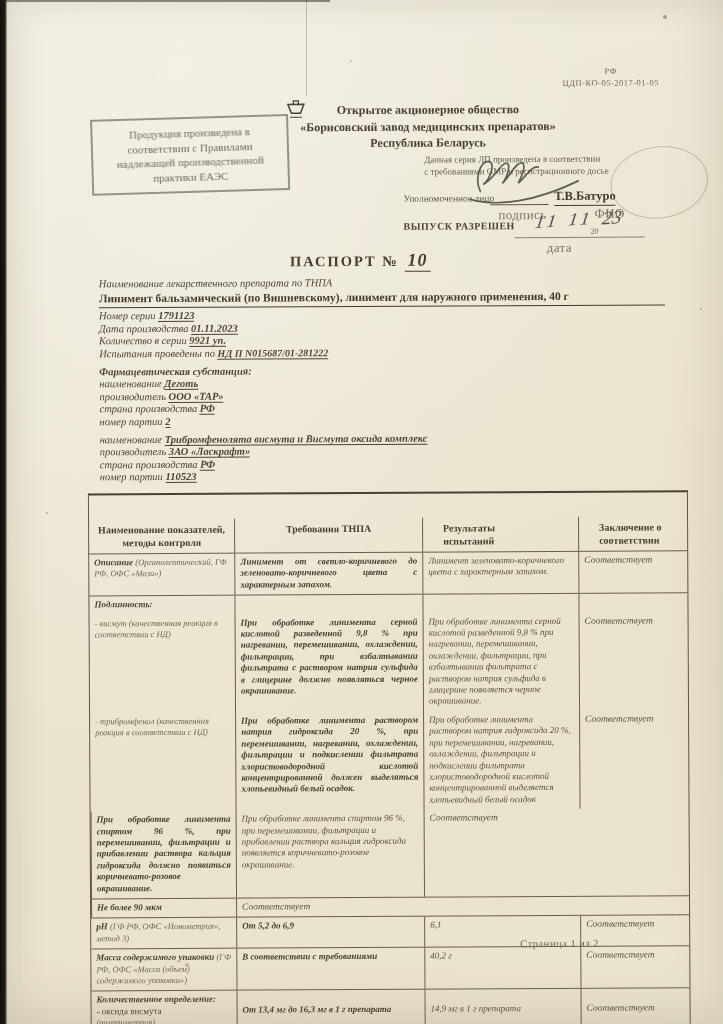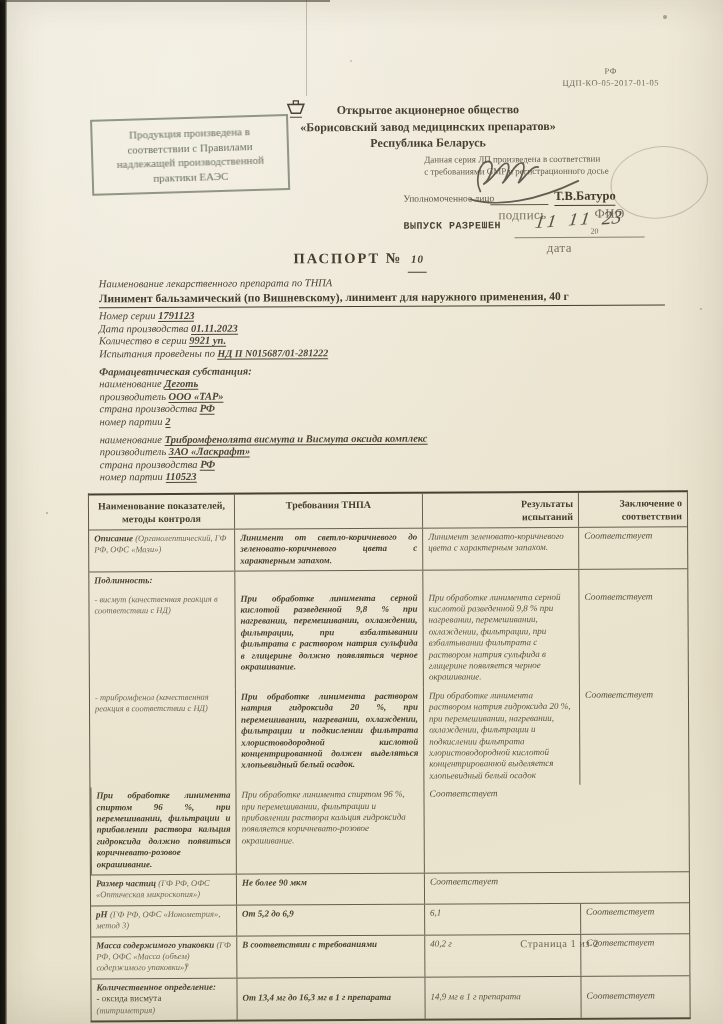--- a/index.html
+++ b/index.html
@@ -51,32 +51,32 @@
   .auth-label{position:absolute;left:405px;top:194px;font-size:9.5px;color:#5c5545;}
   .auth-underline{position:absolute;left:492px;top:205px;width:58px;border-bottom:1px solid #5c5545;}
   .auth-name{position:absolute;left:556px;top:190px;font-size:12.5px;font-weight:bold;
     color:#433c2c;border-bottom:1.5px solid #433c2c;padding-bottom:1px;}
   .cap{position:absolute;font-size:13px;color:#7a7362;letter-spacing:.4px;}
   .sig{position:absolute;left:468px;top:152px;width:130px;height:62px;}
   .sig svg{display:block;}
   .stamp-ellipse{position:absolute;left:612px;top:148px;width:96px;height:70px;border-radius:50%;
     border:1.5px solid rgba(130,120,98,.38);transform:rotate(-8deg);}
   .release-label{position:absolute;left:405px;top:221px;font-size:10px;font-weight:bold;
-    letter-spacing:.5px;color:#4b4434;font-family:Liberation Mono, monospace;}
+    letter-spacing:.5px;color:#4b4434;}
   .hw{font-style:italic;color:#56504a;transform:skewX(-12deg) rotate(-4deg);display:inline-block;}
   .hw-date{position:absolute;left:537px;top:211px;font-size:18px;letter-spacing:4px;}
   .year-prefix{position:absolute;left:592px;top:228px;font-size:8px;color:#6f6858;}
   .hw-year{position:absolute;left:604px;top:208px;font-size:19px;}
   .date-underline{position:absolute;left:516px;top:238px;width:130px;border-bottom:1px solid rgba(92,85,69,.7);}
 
   
   .doc-title{position:absolute;left:0;top:250px;width:723px;text-align:center;
     font-size:14.5px;font-weight:bold;letter-spacing:2px;color:#453e2e;}
-  .doc-title .num{font-style:italic;font-size:11px;border-bottom:1.5px solid #453e2e;
-    padding:0 3px 7px;letter-spacing:1px;}
+  .doc-title .num{font-style:italic;font-size:18px;border-bottom:1.5px solid #453e2e;
+    padding:0 3px 1px;letter-spacing:1px;}
 
   
   .info{position:absolute;left:100px;top:277px;width:566px;font-size:10.5px;
     font-style:italic;line-height:12.4px;color:#4d4637;}
   .info .line{white-space:nowrap;}
   .b{font-weight:bold;}
   .u{border-bottom:1px solid #4d4637;padding-bottom:0px;}
   .prod-name{font-style:normal;font-weight:bold;font-size:11.5px;line-height:15px;
     color:#433c2c;border-bottom:1.2px solid #433c2c;margin:1px 0 2px;padding-bottom:1px;}
   .tests-val{font-size:10px;}
@@ -85,22 +85,22 @@
   
   .table{position:absolute;left:88px;top:492px;width:598px;
     border:1.2px solid rgba(70,61,45,.85);border-top:2.5px solid rgba(55,47,33,.9);
     border-bottom:2px solid rgba(55,47,33,.85);
     font-size:9px;color:#514a3a;}
   .trow{display:grid;grid-template-columns:145px 188px 156px 109px;}
   .trow.bt{border-top:1px solid rgba(70,61,45,.8);}
   .c{padding:3px 5px 4px;border-left:1px solid rgba(70,61,45,.8);line-height:11.4px;}
   .c.c1{border-left:none;}
   .th{font-weight:bold;font-size:10px;text-align:center;white-space:pre-line;
-    padding-top:4px;padding-bottom:4px;line-height:13px;color:#453e2e;}
-  .th.left{text-align:right;padding-left:20px;}
+    padding-top:4px;padding-bottom:4px;line-height:13px;color:#453e2e;margin-top:24px;}
+  .th.left{text-align:left;padding-left:20px;}
   .name-b{font-weight:bold;font-style:italic;color:#4a4334;}
   .note{font-style:italic;font-size:8.5px;color:#6d6654;}
   .req{font-weight:bold;font-style:italic;color:#46402f;text-align:justify;}
   .res{font-style:italic;color:#58513f;}
   .conc{font-style:italic;font-size:9.5px;color:#55503f;}
   .group-label{font-weight:bold;font-style:italic;color:#4a4334;}
   .minh-opis{min-height:30px;}
   .minh-sub1{min-height:80px;}
   .minh-sub2{min-height:82px;}
   .minh-sub3{min-height:55px;}
@@ -275,24 +275,20 @@
         <div class="c conc">Соответствует</div>
       </div>
 
       <div class="trow minh-sub3">
         <div class="c req">При обработке линимента спиртом 96 %, при перемешивании, фильтрации и прибавлении раствора кальция гидроксида должно появиться  коричневато-розовое окрашивание.</div>
         <div class="c res">При обработке линимента спиртом 96 %, при перемешивании, фильтрации и прибавлении раствора кальция гидроксида появляется коричневато-розовое окрашивание.</div>
         <div class="c conc">Соответствует</div>
       </div>
 
       <div class="trow bt minh-sm">
-        <div class="c c1">
-          <span class="name-b">Размер частиц</span>
-          <span class="note">(ГФ РФ, ОФС «Оптическая микроскопия»)</span>
-        </div>
         <div class="c req">Не более 90 мкм</div>
         <div class="c conc">Соответствует</div>
       </div>
 
       <div class="trow bt minh-sm">
         <div class="c c1">
           <span class="name-b">рН</span>
           <span class="note">(ГФ РФ, ОФС «Ионометрия», метод 3)</span>
         </div>
         <div class="c req">От 5,2  до 6,9</div>

